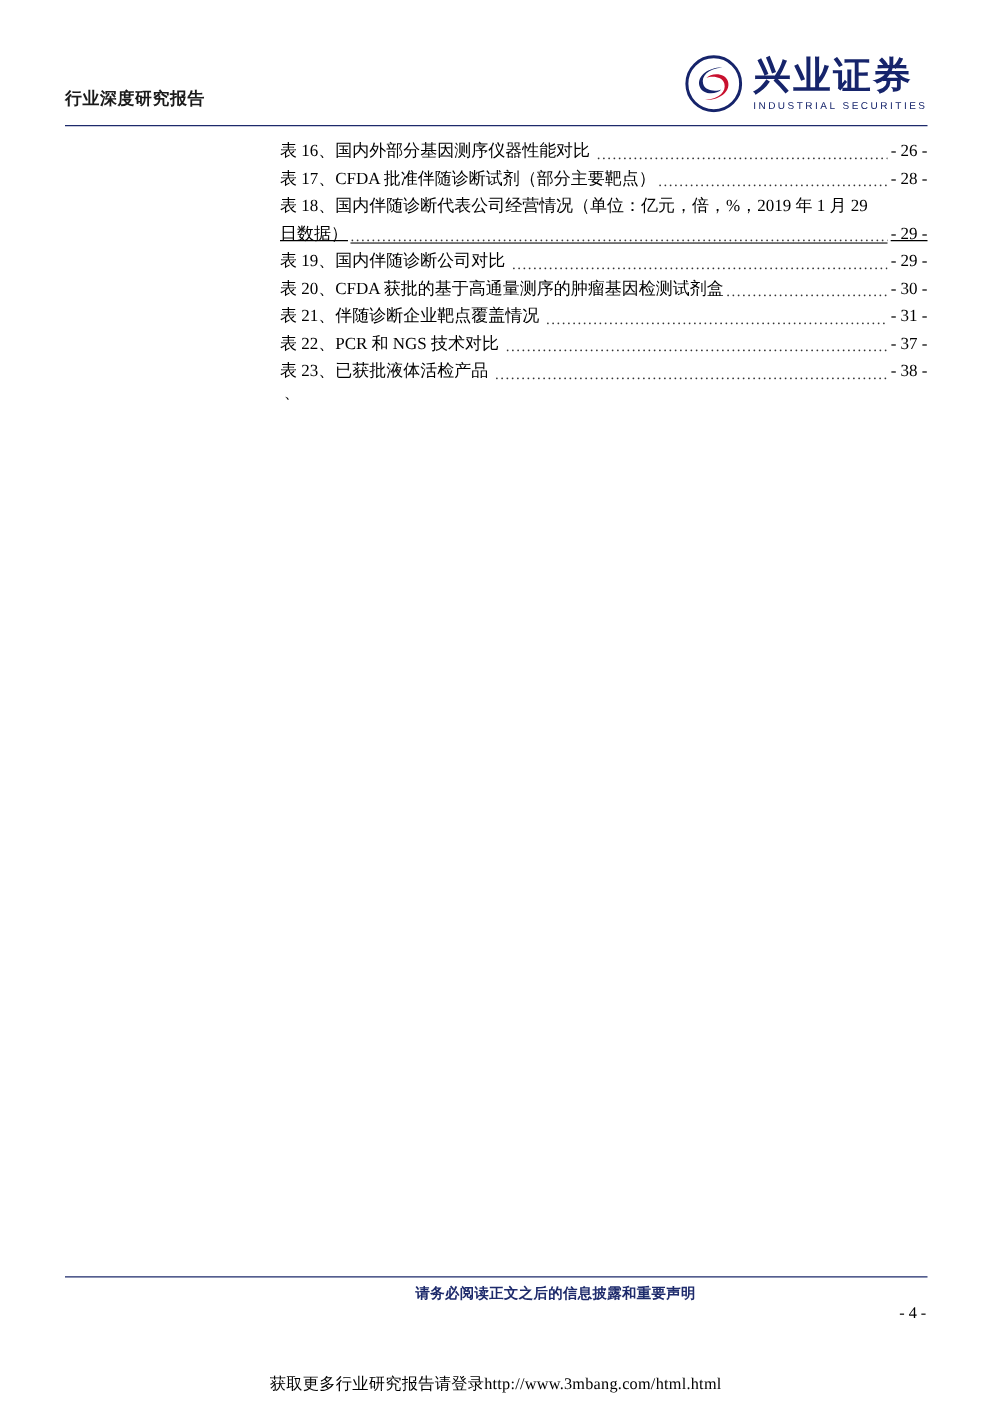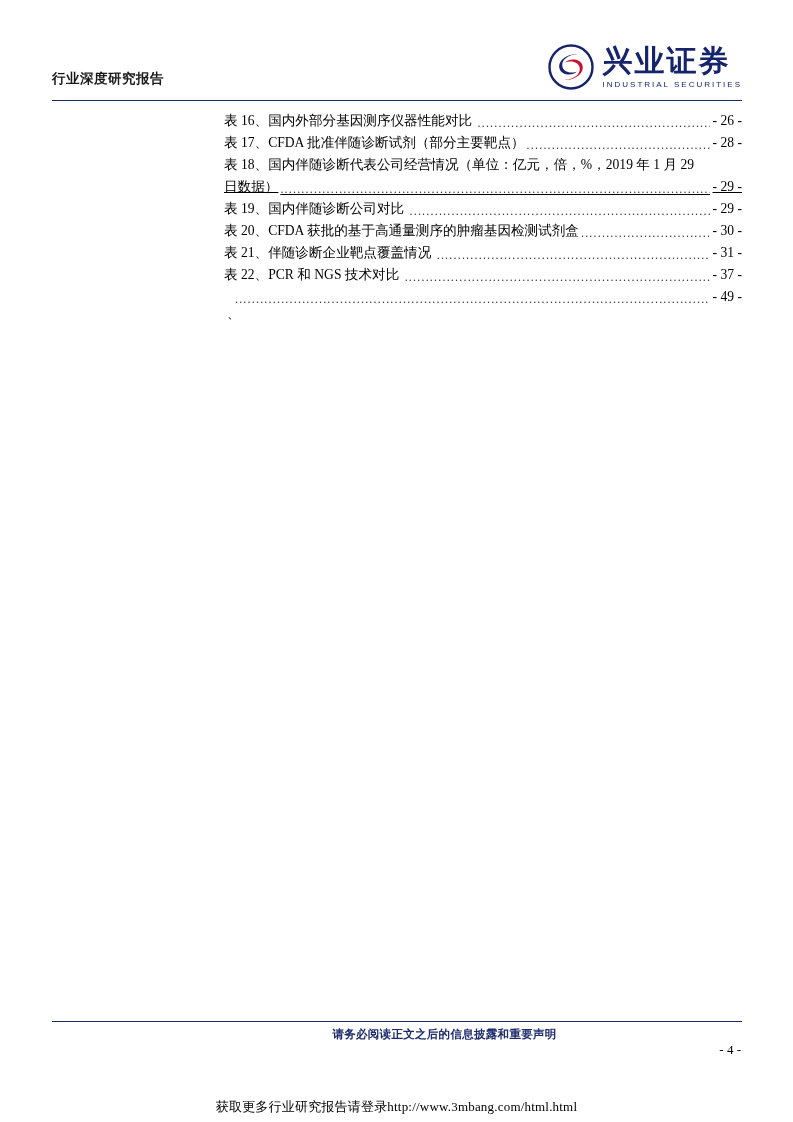--- a/index.html
+++ b/index.html
@@ -262,22 +262,23 @@
     <div class="toc-row">
       <div class="toc-line">
         <span class="toc-label">表 22、PCR 和 NGS 技术对比 </span>
         <span class="toc-dots">.................................................................................................................</span>
         <span class="toc-page">- 37 -</span>
       </div>
     </div>
 
     <div class="toc-row">
       <div class="toc-line">
-        <span class="toc-dots">.................................................................................................................</span>
-        <span class="toc-page">- 49 -</span>
+        <span class="toc-label">表 23、已获批液体活检产品 </span>
+        <span class="toc-dots">.................................................................................................................</span>
+        <span class="toc-page">- 38 -</span>
       </div>
     </div>
 
   </div>
 
   <div class="tick">、</div>
 
   <div class="footer-rule"></div>
   <div class="footer-note">请务必阅读正文之后的信息披露和重要声明</div>
   <div class="page-number">- 4 -</div>

